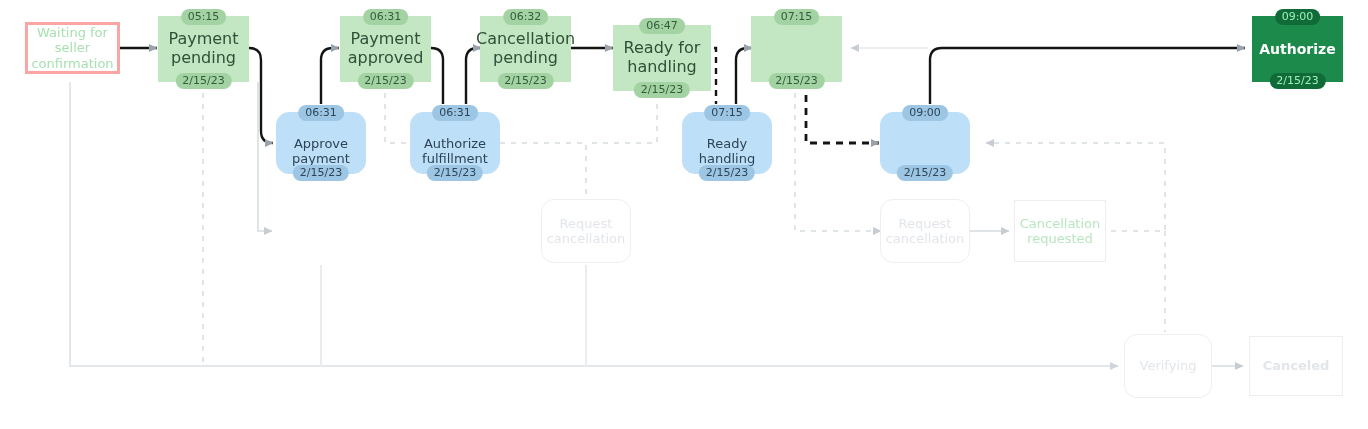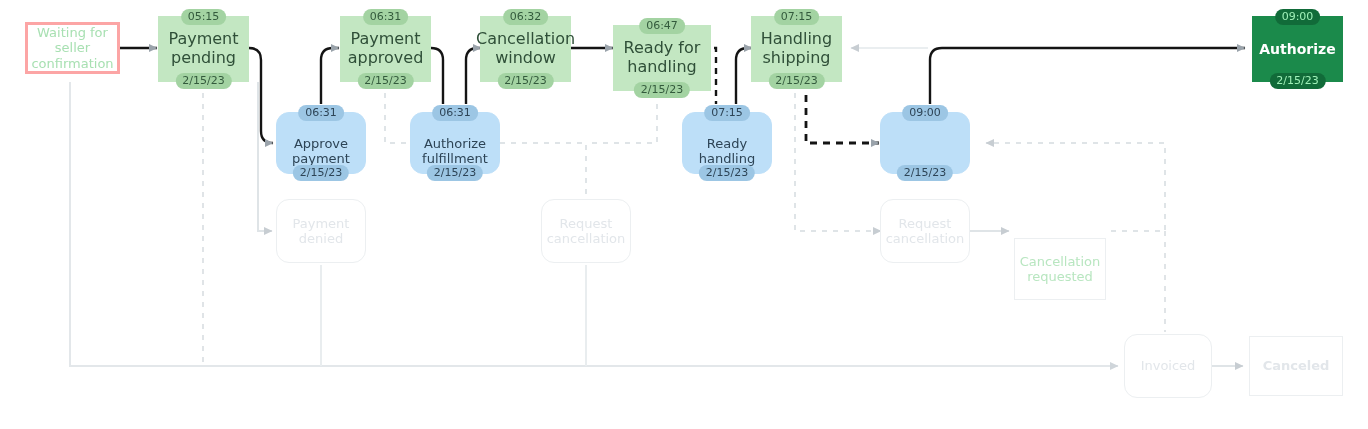--- a/index.html
+++ b/index.html
@@ -108,39 +108,36 @@
     <span class="label">Payment pending</span>
     <span class="badge badge-bot bg-green">2/15/23</span>
   </div>
 
   <div class="node n-trans-blue" style="left:276px;top:112px;width:90px;height:62px;">
     <span class="badge badge-top bg-blue">06:31</span>
     <span class="label">Approve payment</span>
     <span class="badge badge-bot bg-blue">2/15/23</span>
   </div>
 
-  <div class="node n-ghost n-ghost-round" style="left:276px;top:199px;width:90px;height:64px;">
-    <span class="label">Payment denied</span>
-  </div>
 
   <div class="node n-state-green" style="left:340px;top:16px;width:91px;height:66px;">
     <span class="badge badge-top bg-green">06:31</span>
     <span class="label">Payment approved</span>
     <span class="badge badge-bot bg-green">2/15/23</span>
   </div>
 
   <div class="node n-trans-blue" style="left:410px;top:112px;width:90px;height:62px;">
     <span class="badge badge-top bg-blue">06:31</span>
     <span class="label">Authorize fulfillment</span>
     <span class="badge badge-bot bg-blue">2/15/23</span>
   </div>
 
   <div class="node n-state-green" style="left:480px;top:16px;width:91px;height:66px;">
     <span class="badge badge-top bg-green">06:32</span>
-    <span class="label">Cancellation window</span>
+    <span class="label">Cancellation pending</span>
     <span class="badge badge-bot bg-green">2/15/23</span>
   </div>
 
   <div class="node n-ghost n-ghost-round" style="left:541px;top:199px;width:90px;height:64px;">
     <span class="label">Request cancellation</span>
   </div>
 
   <div class="node n-state-green" style="left:613px;top:25px;width:98px;height:66px;">
     <span class="badge badge-top bg-green">06:47</span>
     <span class="label">Ready for handling</span>
@@ -148,39 +145,38 @@
   </div>
 
   <div class="node n-trans-blue" style="left:682px;top:112px;width:90px;height:62px;">
     <span class="badge badge-top bg-blue">07:15</span>
     <span class="label">Ready handling</span>
     <span class="badge badge-bot bg-blue">2/15/23</span>
   </div>
 
   <div class="node n-state-green" style="left:751px;top:16px;width:91px;height:66px;">
     <span class="badge badge-top bg-green">07:15</span>
-    <span class="label">Handling shipping</span>
     <span class="badge badge-bot bg-green">2/15/23</span>
   </div>
 
   <div class="node n-trans-blue" style="left:880px;top:112px;width:90px;height:62px;">
     <span class="badge badge-top bg-blue">09:00</span>
     <span class="badge badge-bot bg-blue">2/15/23</span>
   </div>
 
   <div class="node n-ghost n-ghost-round" style="left:880px;top:199px;width:90px;height:64px;">
     <span class="label">Request cancellation</span>
   </div>
 
-  <div class="node n-ghost n-ghost-green" style="left:1014px;top:200px;width:92px;height:62px;margin-top:38px;">
+  <div class="node n-ghost n-ghost-green" style="left:1014px;top:200px;width:92px;height:62px;">
     <span class="label">Cancellation requested</span>
   </div>
 
   <div class="node n-ghost n-ghost-round" style="left:1124px;top:334px;width:88px;height:64px;">
-    <span class="label">Invoiced</span>
+    <span class="label">Verifying</span>
   </div>
 
   <div class="node n-ghost" style="left:1249px;top:336px;width:94px;height:60px;font-weight:bold;">
     <span class="label">Canceled</span>
   </div>
 
   <div class="node n-state-dark" style="left:1252px;top:16px;width:91px;height:66px;">
     <span class="badge badge-top bg-dark">09:00</span>
     <span class="label">Authorize</span>
     <span class="badge badge-bot bg-dark">2/15/23</span>

